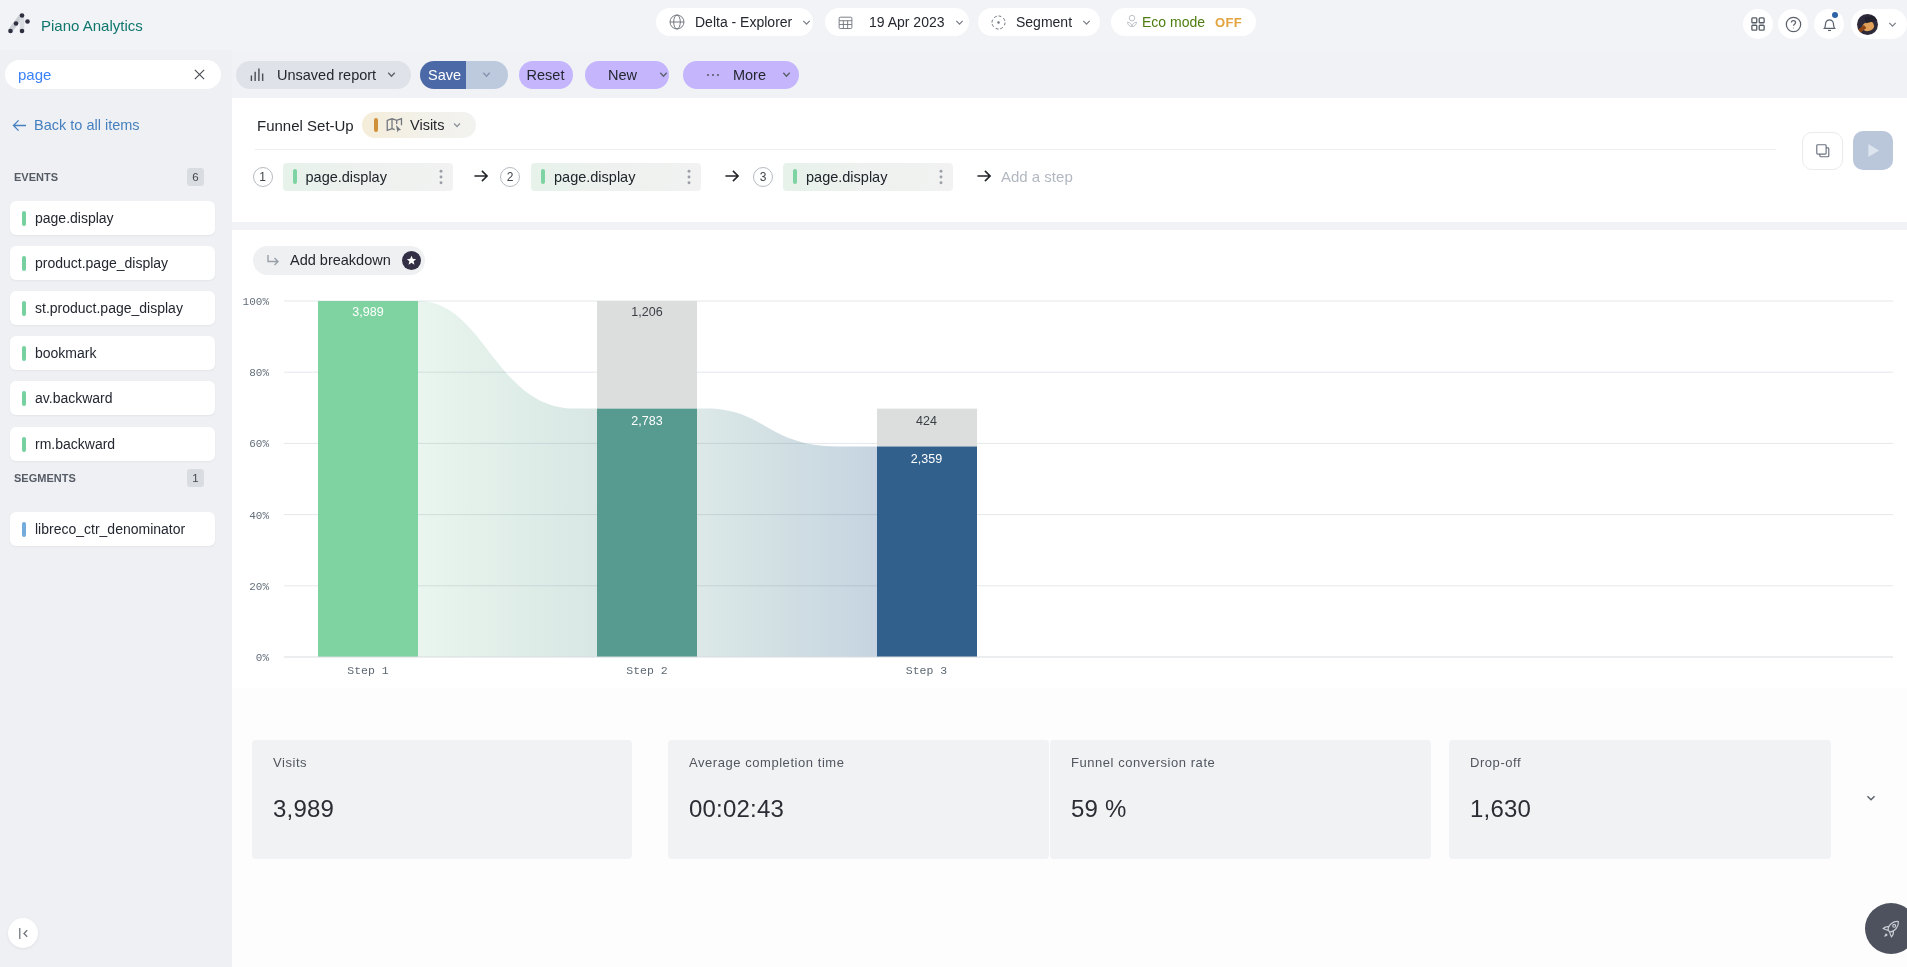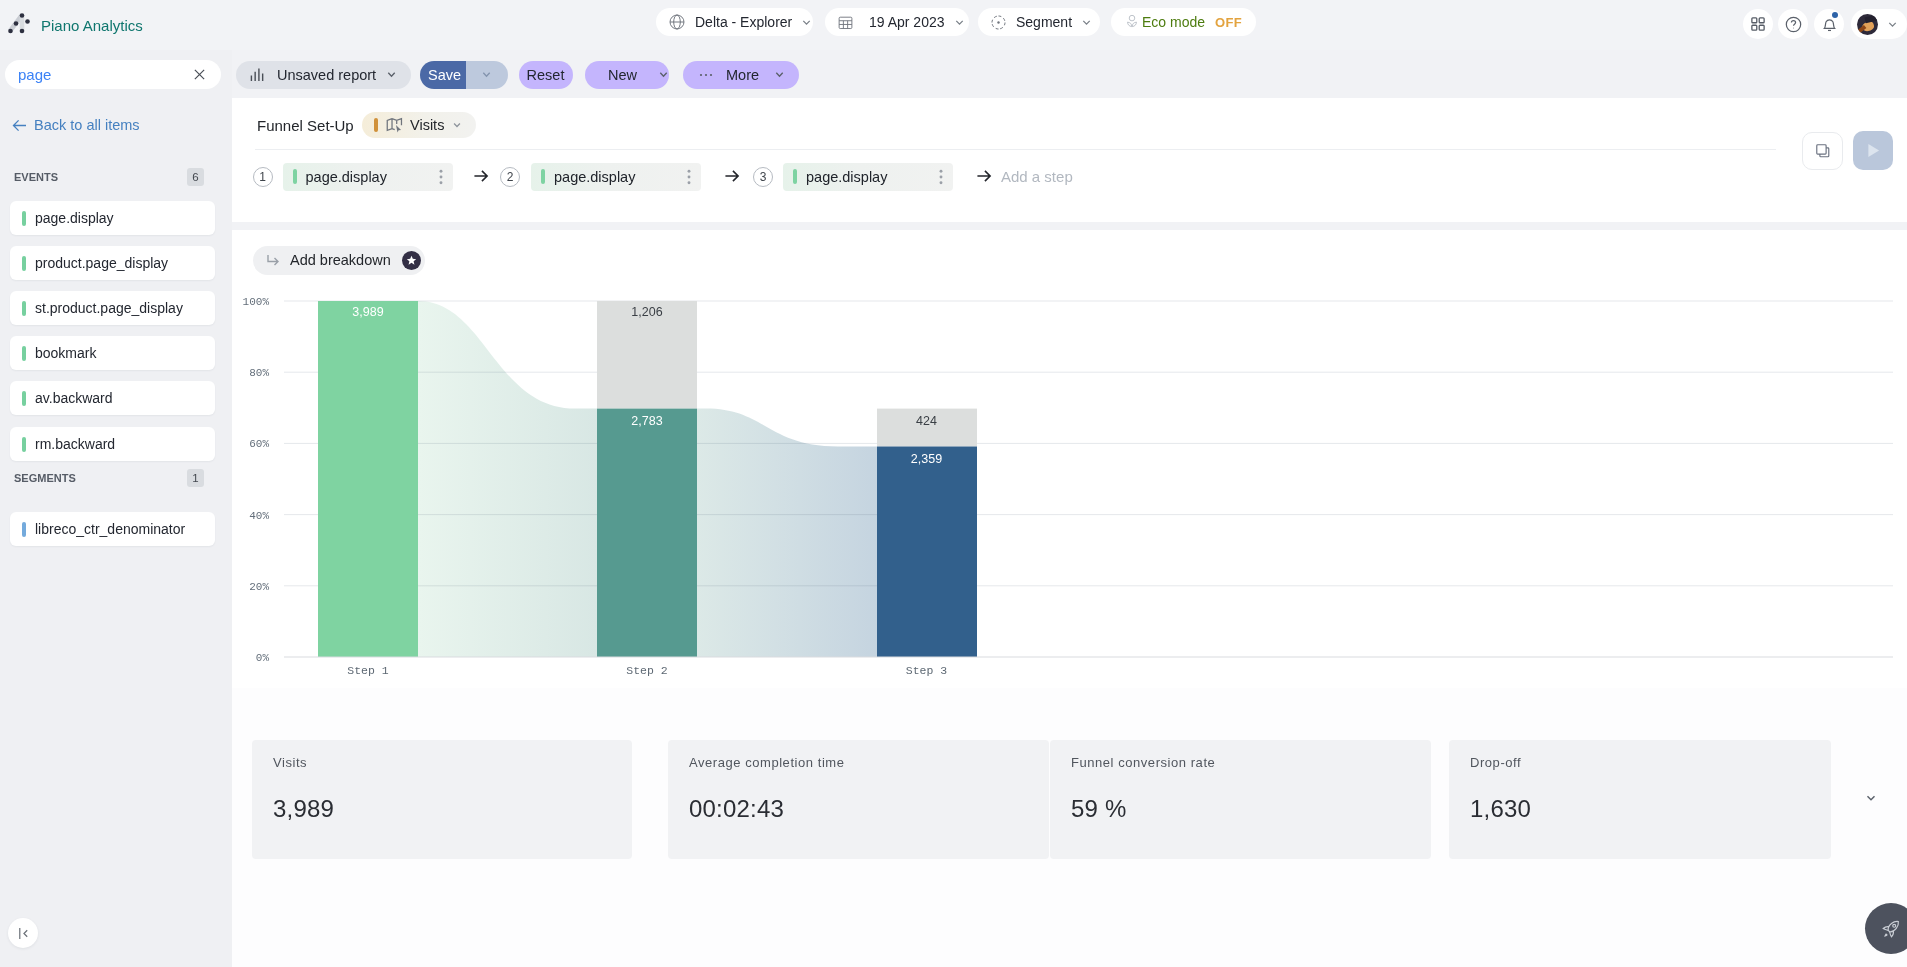--- a/index.html
+++ b/index.html
@@ -186,21 +186,21 @@
         </svg>
     </div>
   </div>
   <div class="pill tbpill" style="left:286.5px;width:54px">Reset</div>
   <div class="pill tbpill" style="left:353px;width:84px;justify-content:flex-end;padding-left:16px">
     <span>New</span>
     <svg width="11" height="11" viewBox="0 0 12 12" fill="none" stroke="#5a606a" stroke-width="1.5" style="margin-left:21px">
         <path d="M2.5 4.2 L6 7.8 L9.5 4.2"></path>
       </svg>
   </div>
-  <div class="pill tbpill" style="left:451px;width:116px;justify-content:flex-start;padding-left:16px">
+  <div class="pill tbpill" style="left:451px;width:116px;justify-content:center;padding-left:16px">
     <svg width="14" height="4" viewBox="0 0 14 4">
         <circle cx="2" cy="2" r="1.1" fill="#5a606a"></circle>
         <circle cx="7" cy="2" r="1.1" fill="#5a606a"></circle>
         <circle cx="12" cy="2" r="1.1" fill="#5a606a"></circle>
       </svg>
     <span style="margin-left:13px">More</span>
     <svg width="11" height="11" viewBox="0 0 12 12" fill="none" stroke="#5a606a" stroke-width="1.5" style="margin-left:15px">
         <path d="M2.5 4.2 L6 7.8 L9.5 4.2"></path>
       </svg>
   </div>

